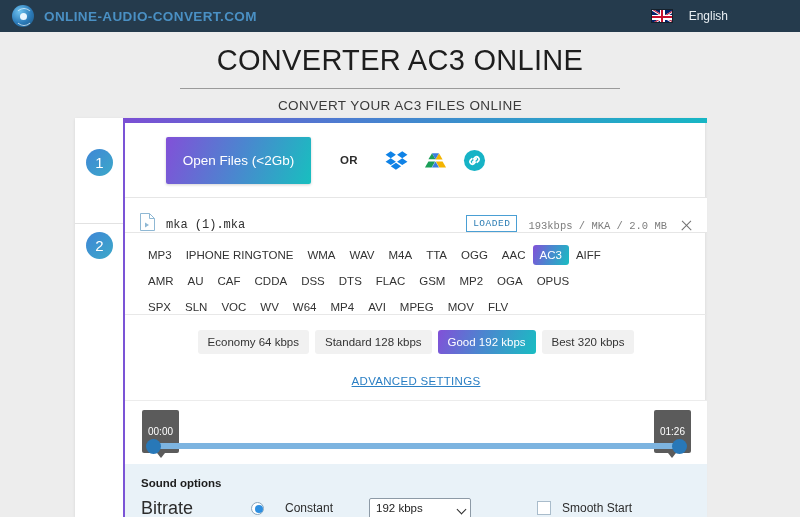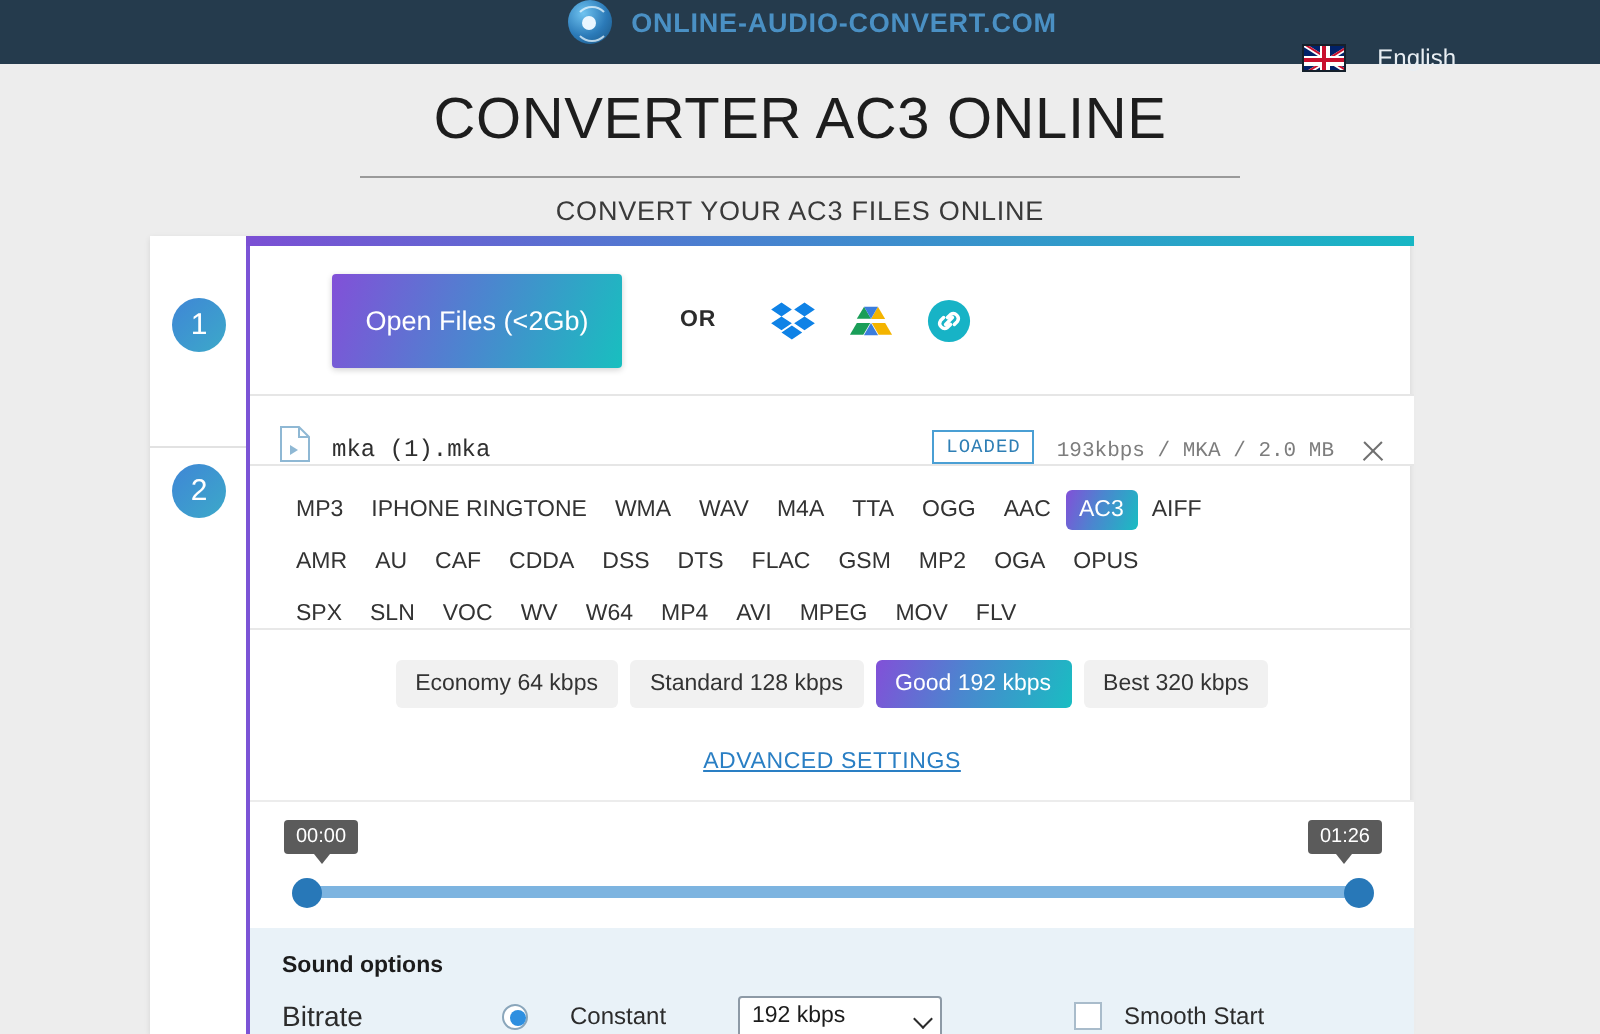--- a/index.html
+++ b/index.html
@@ -8,21 +8,21 @@
     overflow: hidden;
     font-family: "Liberation Sans", sans-serif;
     background: #eeeeee;
   }
   .page { position: relative; width: 800px; height: 517px; background: #ededed; }
 
   
   .topbar {
     position: absolute; left: 0; top: 0; width: 800px; height: 32px;
     background: #253b4d;
-    display: flex; align-items: center; flex-direction: column;
+    display: flex; align-items: center;
   }
   .brand { display: flex; align-items: center; margin-left: 12px; }
   .logo-circle {
     width: 22px; height: 22px; border-radius: 50%;
     background: radial-gradient(circle at 35% 30%, #6fc3f0 0%, #2b7ab8 55%, #1b5480 100%);
     position: relative; flex: none;
   }
   .logo-circle::before {
     content: ""; position: absolute; left: 50%; top: 50%;
     width: 7px; height: 7px; margin: -3.5px 0 0 -3.5px;
@@ -172,21 +172,21 @@
   }
 
   
   .timeline {
     position: absolute; left: 0; top: 282px; width: 582px; height: 64px;
     border-top: 1px solid #ececec; background: #fff;
   }
   .tl-inner { position: absolute; left: 16px; top: 0; width: 550px; height: 64px; }
   .tip {
     position: absolute; top: 9px; background: #5b5b5b; color: #fff; font-size: 10px;
-    padding: 3px 6px; border-radius: 2px;
+    padding: 16px 6px; border-radius: 2px;
   }
   .tip::after {
     content: ""; position: absolute; left: 50%; margin-left: -4px; top: 100%;
     border-left: 4px solid transparent; border-right: 4px solid transparent;
     border-top: 5px solid #5b5b5b;
   }
   .tip-l { left: 1px; }
   .tip-r { right: 0px; }
   .track {
     position: absolute; left: 12px; top: 42px; width: 526px; height: 6px;
@@ -199,21 +199,21 @@
   .knob-l { left: 5px; }
   .knob-r { left: 531px; }
 
   
   .sound {
     position: absolute; left: 0; top: 346px; width: 582px; height: 53px;
     background: #e9f2f8; padding: 13px 0 0 16px;
   }
   .sound-title { font-size: 11.5px; font-weight: bold; color: #1c1c1c; }
   .opt-row { display: flex; align-items: center; margin-top: 9px; height: 20px; }
-  .opt-label { font-size: 14px; color: #2c2c2c; width: 110px; }
+  .opt-label { font-size: 18px; color: #2c2c2c; width: 110px; }
   .radio {
     width: 13px; height: 13px; border-radius: 50%; background: #fff;
     border: 1px solid #8aa6bb; position: relative; flex: none; cursor: pointer;
   }
   .radio.on::after {
     content: ""; position: absolute; left: 2.5px; top: 2.5px; width: 8px; height: 8px;
     border-radius: 50%; background: #2e8fe0;
   }
   .radio-text { font-size: 12px; color: #2c2c2c; margin-left: 21px; width: 80px; }
   .select-wrap { position: relative; margin-left: 4px; }

